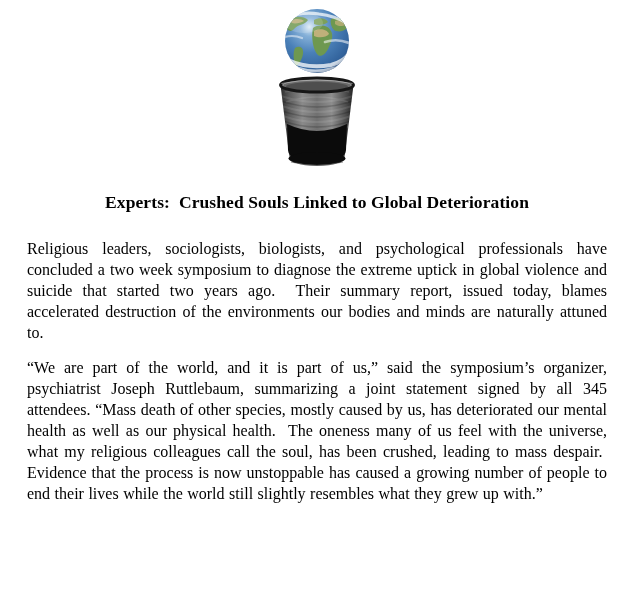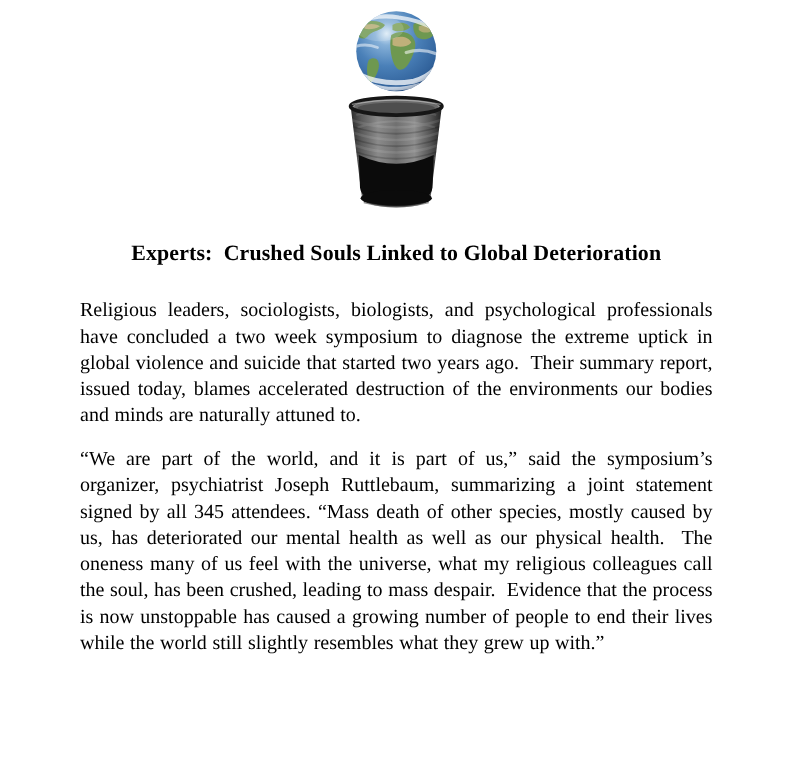--- a/index.html
+++ b/index.html
@@ -15,21 +15,21 @@
   .figure svg{display:inline-block;}
   h1.headline{
     margin:22px 44px 0;
     font-size:17.5px;
     line-height:21px;
     font-weight:bold;
     text-align:center;
     letter-spacing:.1px;
   }
   .article{
-    margin:25px 64px 0;
+    margin:25px 27px 0;
     font-size:16px;
     line-height:21px;
     text-align:justify;
     word-spacing:.5px;
   }
   .article p{margin:0 0 14px;}
 </style>
 </head>
 <body>
 

